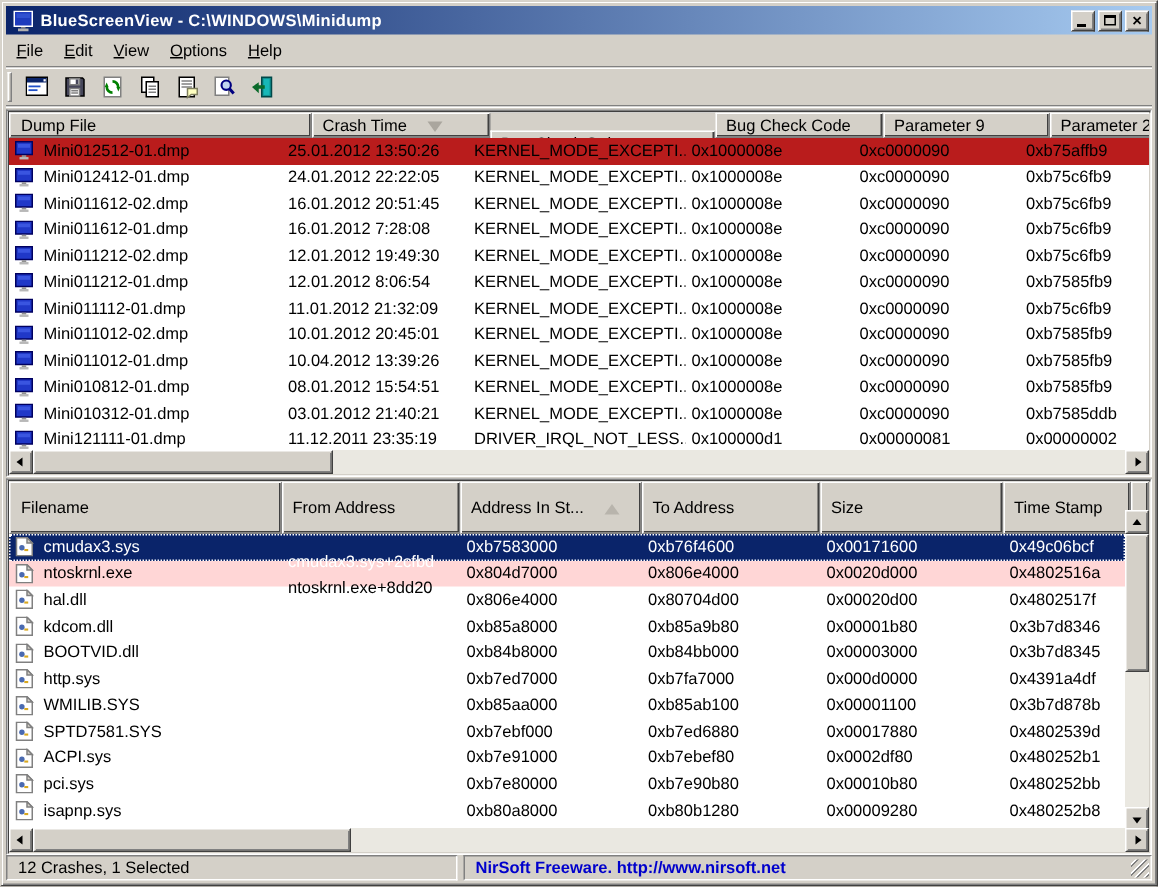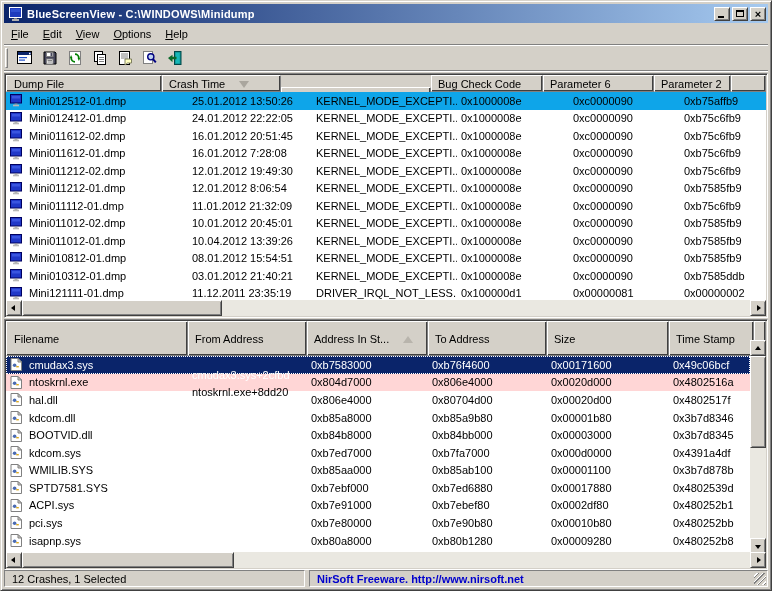--- a/index.html
+++ b/index.html
@@ -55,21 +55,21 @@
   .lv-inner { position:absolute; inset:1px; overflow:hidden; background:#fff; }
   .lv-header { display:flex; height:17px; background:#d4d0c8; }
   .pane-lower .lv-header { height:35px; }
   .hcell {
     flex:none; height:100%; background:#d4d0c8; padding:1px 0 0 6px;
     border:1px solid; border-color:#fff #808080 #808080 #fff;
     box-shadow: inset -1px -1px 0 #404040;
     display:flex; align-items:center; overflow:hidden; white-space:nowrap;
   }
   .hcell-fill { flex:1; }
-  .upper .hcell:nth-child(1){width:156px; padding-left:7px;}
+  .upper .hcell:nth-child(1){width:202px; padding-left:7px;}
   .upper .hcell:nth-child(2){width:119px;}
   .upper .hcell:nth-child(3){width:150px;margin-top:12px;}
   .upper .hcell:nth-child(4){width:112px;}
   .upper .hcell:nth-child(5){width:111px;}
   .upper .hcell:nth-child(6){width:77px;}
   .lower .hcell:nth-child(1){width:182px; padding-left:7px;}
   .lower .hcell:nth-child(2){width:119px;}
   .lower .hcell:nth-child(3){width:121px;}
   .lower .hcell:nth-child(4){width:119px;}
   .lower .hcell:nth-child(5){width:122px;}
@@ -87,21 +87,21 @@
   .upper-rows .cell:nth-child(4){width:112px;}
   .upper-rows .cell:nth-child(5){width:111px;}
   .upper-rows .cell:nth-child(6){width:77px;}
   .lower-rows .cell:nth-child(1){width:182px;}
   .lower-rows .cell:nth-child(2){width:119px;margin-top:20px;}
   .lower-rows .cell:nth-child(3){width:121px;}
   .lower-rows .cell:nth-child(4){width:119px;}
   .lower-rows .cell:nth-child(5){width:122px;}
   .lower-rows .cell:nth-child(6){width:85px;}
   .row .licon { width:13px; height:13px; margin-right:6px; flex:none; }
-  .row.sel-gray { background:#0ea5e9; }
+  .row.sel-gray { background:#b91c1c; }
   .row.pink { background:#ffd6d6; }
   .row.sel-navy { background:#0a246a; color:#fff; outline:1px dotted #fff; outline-offset:-1px; }
   .partial-row { height:3px; overflow:hidden; display:flex; padding-left:4px; }
   .hscroll { position:absolute; left:0; right:0; bottom:0; height:16px; display:flex; background:#eae8e1; }
   .sb-btn {
     width:16px; height:16px; flex:none; background:#d4d0c8; position:relative;
     border:1px solid; border-color:#fff #404040 #404040 #fff;
     box-shadow: inset 1px 1px 0 #d4d0c8, inset -1px -1px 0 #808080;
   }
   .sb-thumb {
@@ -261,21 +261,21 @@
             <span>Bug Check String</span>
 
           </span>
 
           <span class="hcell">
             <span>Bug Check Code</span>
 
           </span>
 
           <span class="hcell">
-            <span>Parameter 6</span>
+            <span>Parameter 9</span>
 
           </span>
 
           <span class="hcell">
             <span>Parameter 2</span>
 
           </span>
 
         <span class="hcell hcell-fill"></span>
       </div>
@@ -636,21 +636,21 @@
           </div>
 
           <div class="row">
             <span class="cell">
               <svg class="licon" viewBox="0 0 13 13">
                 <path d="M1 0.5 h7 l3.5 3.5 v8.5 h-10.5 z" fill="#fff" stroke="#808080"></path>
                 <path d="M8 0.5 v3.5 h3.5 z" fill="#d4d0c8" stroke="#808080"></path>
                 <circle cx="4.6" cy="7.2" r="1.8" fill="#4a6ab0"></circle>
                 <rect x="6.2" y="8" width="2.6" height="1.4" fill="#d8a820"></rect>
               </svg>
-              <span>kdcom.sys</span>
+              <span>http.sys</span>
             </span>
             <span class="cell"></span>
             <span class="cell">0xb7ed7000</span>
             <span class="cell">0xb7fa7000</span>
             <span class="cell">0x000d0000</span>
             <span class="cell">0x4391a4df</span>
           </div>
 
           <div class="row">
             <span class="cell">

